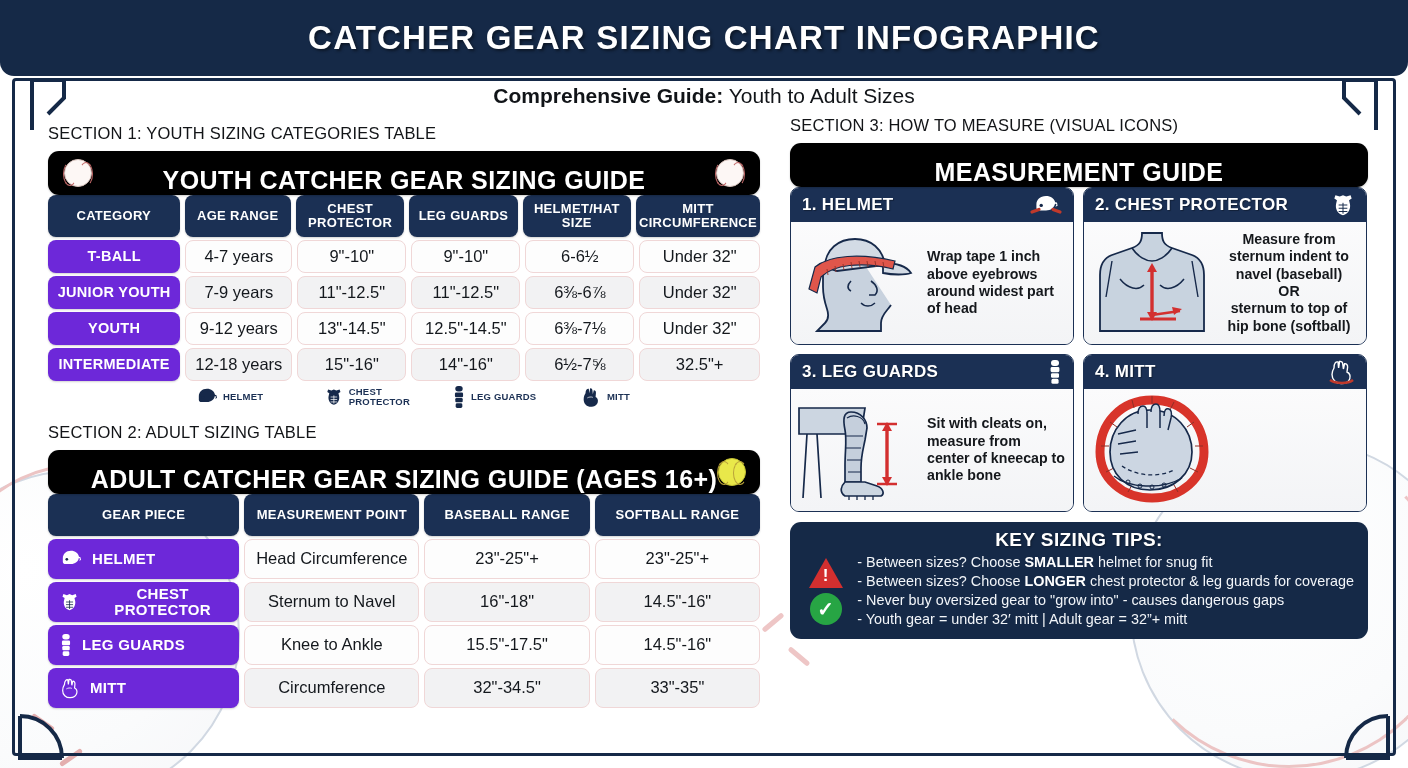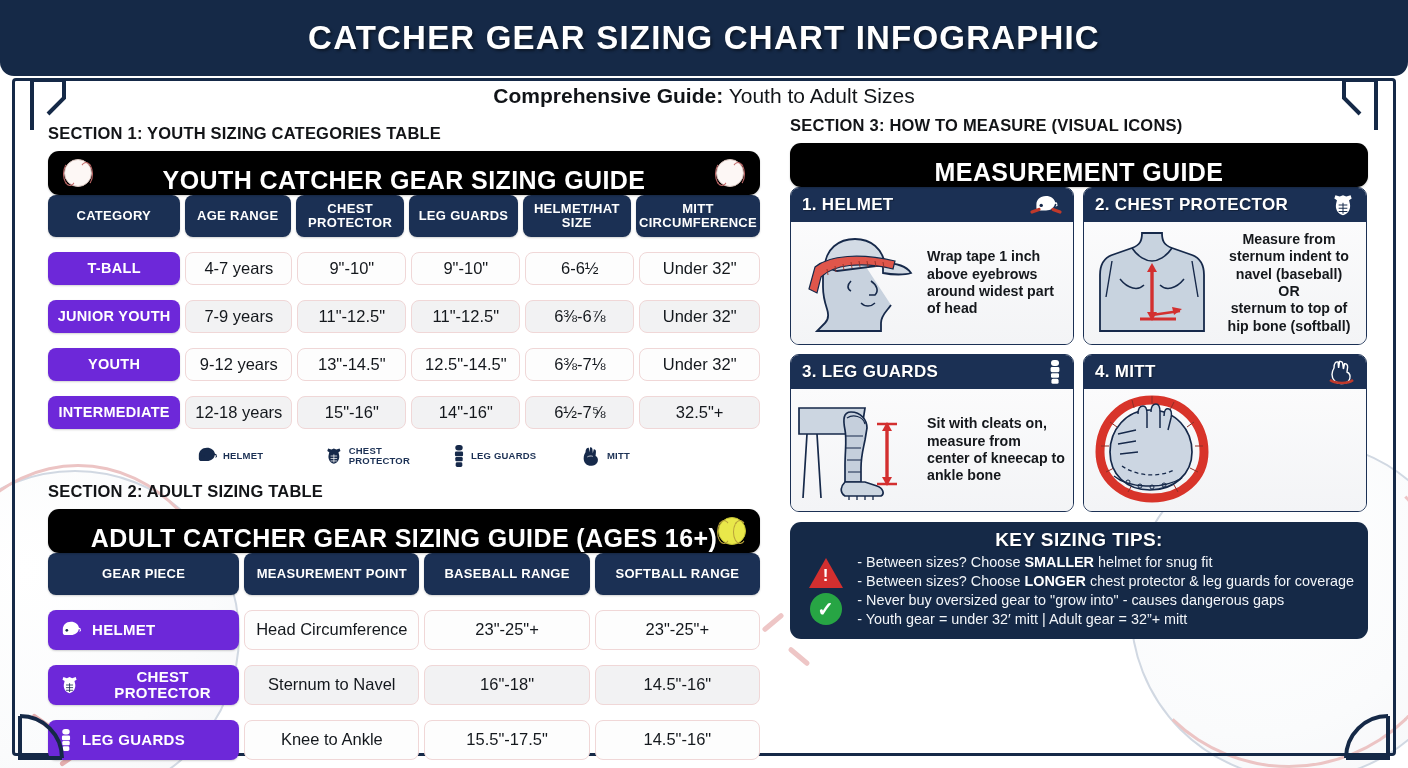--- a/index.html
+++ b/index.html
@@ -88,21 +88,21 @@
     z-index: 3;
   }
   .subtitle b { font-weight: 700; }
   .subtitle span { font-weight: 400; }
 
   
   .col-left  { position: absolute; left: 48px; top: 124px; width: 712px; z-index: 3; }
   .col-right { position: absolute; left: 790px; top: 116px; width: 578px; z-index: 3; }
 
   .sec-label {
-    font-size: 16.5px; font-weight: 700; color: #121417;
+    font-size: 16.5px; font-weight: 400; color: #121417;
     letter-spacing: .2px; margin-bottom: 8px;
   }
 
   
   .banner {
     background: #000000;
     border-radius: 11px;
     height: 44px;
     display: flex; align-items: flex-end; justify-content: center;
     position: relative;
@@ -125,21 +125,21 @@
     content: ''; position: absolute; width: 12px; height: 22px;
     border: 1.6px solid #c46a6a; border-radius: 50%;
     top: 2px;
   }
   .mini-ball:before { left: -2px; border-right-color: transparent; border-top-color:transparent; }
   .mini-ball:after  { right: -2px; border-left-color: transparent; border-bottom-color:transparent;}
   .mini-ball.soft { background: #e9e84a; border-color: #c3c133; }
   .mini-ball.soft:before, .mini-ball.soft:after { border-color:#b9a23a; border-right-color:transparent; }
 
   
-  .trow { display: flex; gap: 5px; margin-bottom: 15px; }
+  .trow { display: flex; gap: 5px; margin-bottom: 3px; }
   .cell {
     border-radius: 8px;
     display: flex; align-items: center; justify-content: center;
     text-align: center;
     font-size: 15.5px;
     line-height: 1.04;
     padding: 2px 3px;
   }
   .cell.head {
     background: #1b3054; color: #fff;

